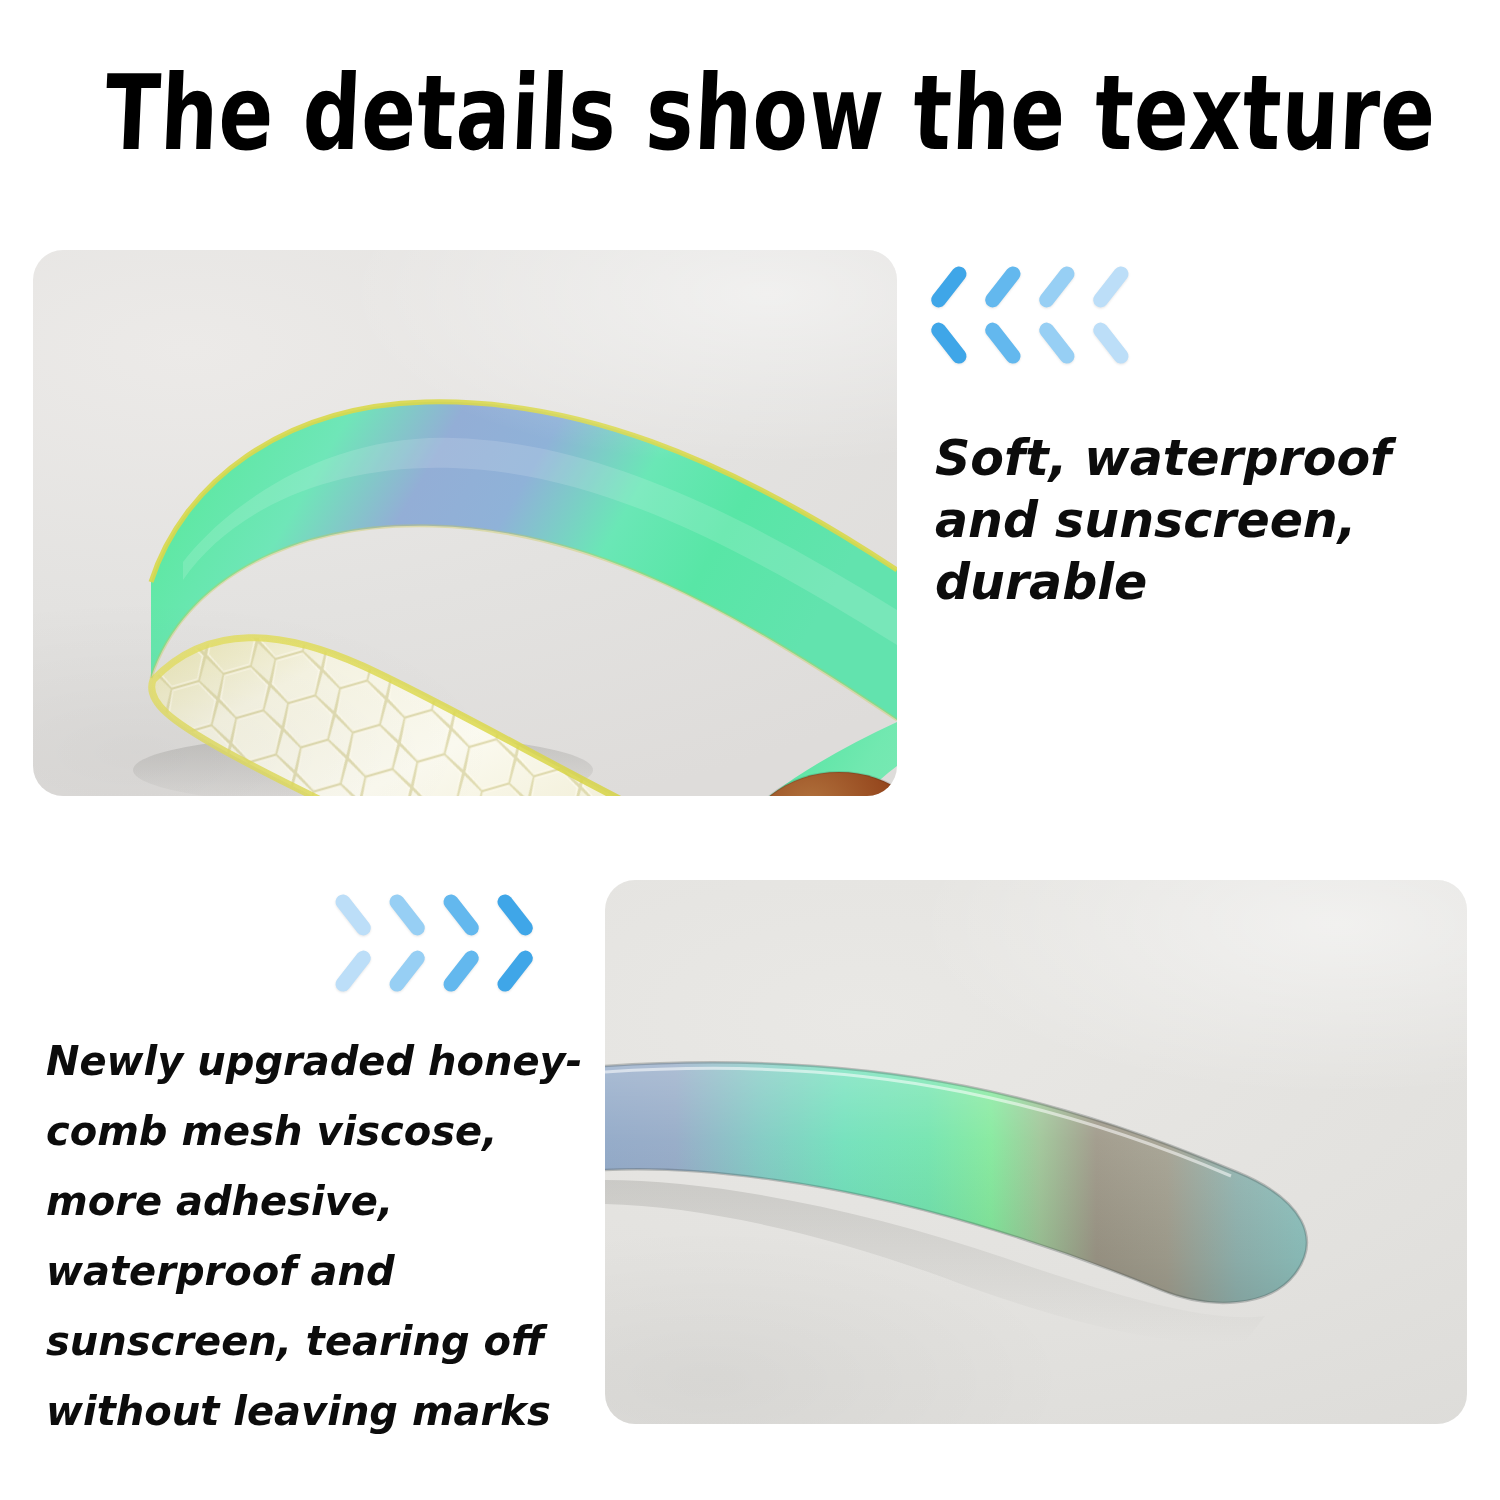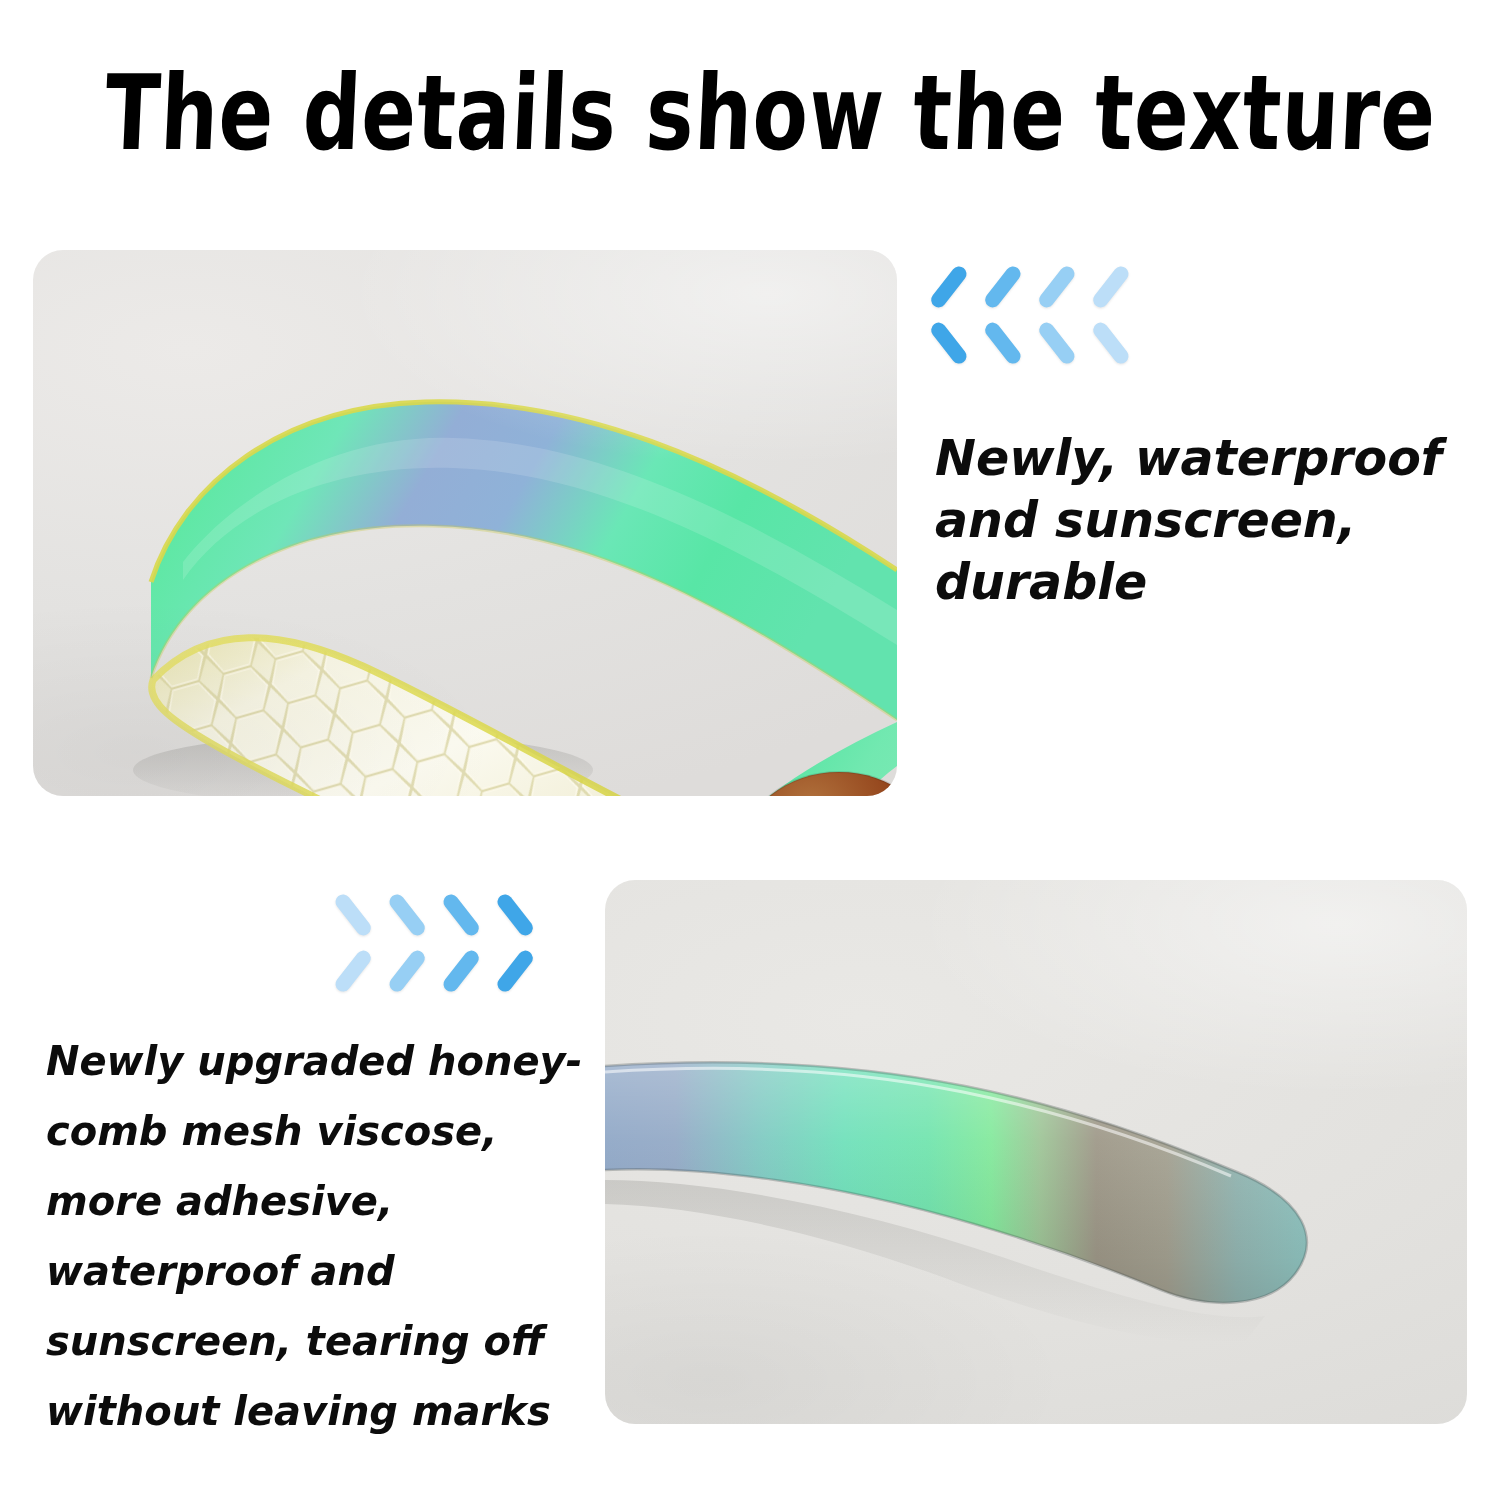--- a/index.html
+++ b/index.html
@@ -282,21 +282,21 @@
   <span class="chevron left" style="color:#97CFF4">
       <i class="a"></i>
       <i class="b"></i>
     </span>
   <span class="chevron left" style="color:#BCDEF8">
       <i class="a"></i>
       <i class="b"></i>
     </span>
 </div>
 
-<div class="caption" id="caption-top-right">Newly, waterproof and sunscreen, durable</div>
+<div class="caption" id="caption-top-right">Soft, waterproof and sunscreen, durable</div>
 
 <div class="chevron-row" id="chevrons-right">
   <span class="chevron right" style="color:#BCDEF8">
       <i class="a"></i>
       <i class="b"></i>
     </span>
   <span class="chevron right" style="color:#97CFF4">
       <i class="a"></i>
       <i class="b"></i>
     </span>

